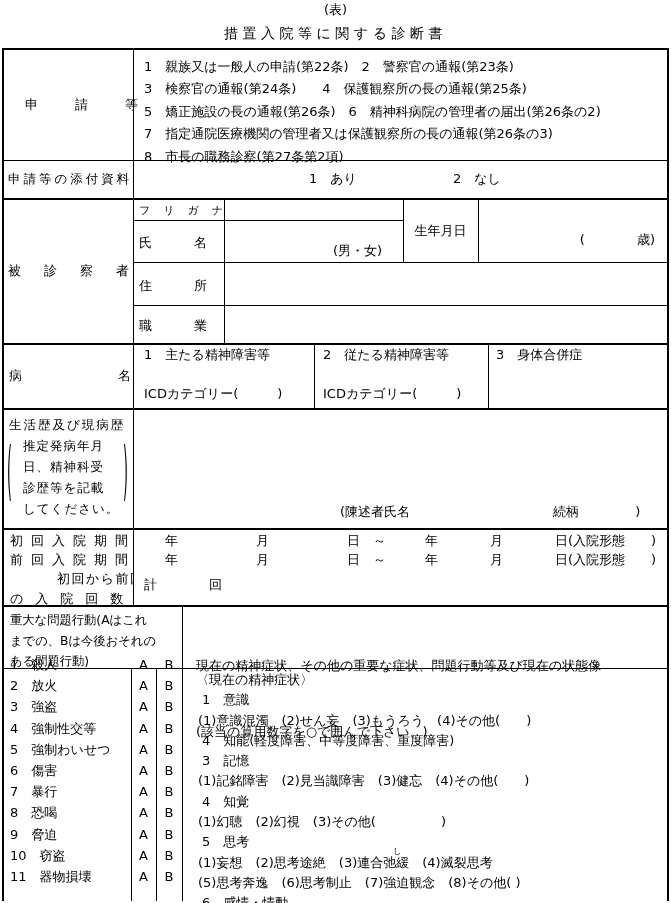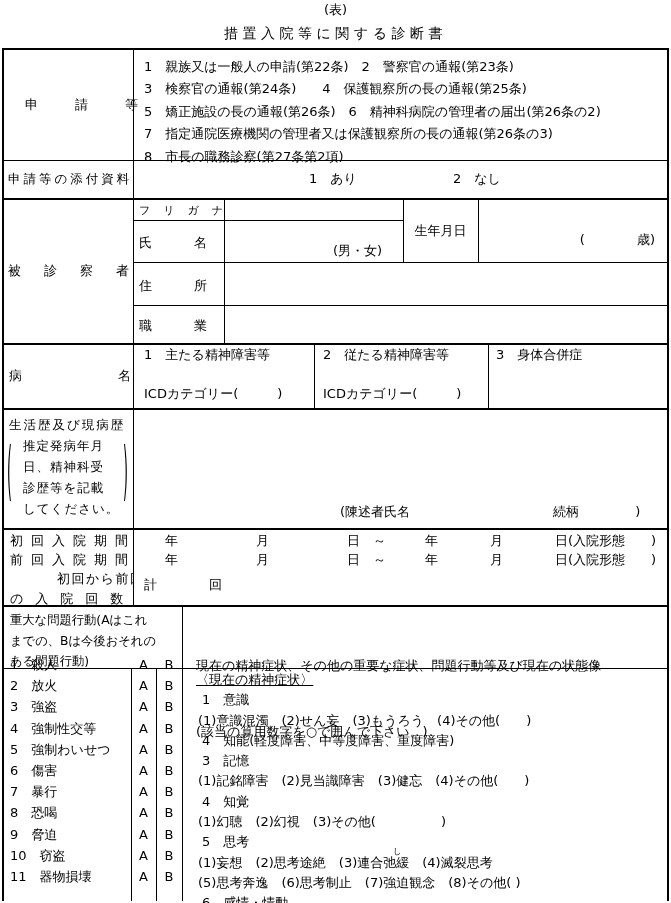--- a/index.html
+++ b/index.html
@@ -38,21 +38,21 @@
   
   .bh-left  { position:absolute; left:6px;  top:560px; width:148px; font-size:12.3px; line-height:20.5px; }
   .bh-right { position:absolute; left:192px; top:561px; width:465px; font-size:13px; line-height:22px; white-space:pre; }
   .pb-items { position:absolute; left:0; top:604px; width:178px; height:231px; }
   .pb-row { position:relative; height:21.2px; line-height:21.2px; font-size:13px; }
   .pb-name { position:absolute; left:6px; white-space:pre; }
   .pb-a { position:absolute; left:127px; width:25px; text-align:center; }
   .pb-b { position:absolute; left:152px; width:26px; text-align:center; }
   .sym-lines { position:absolute; left:178px; top:620px; width:485px; height:231px; }
   .sym-lines div { height:20.3px; line-height:20.3px; font-size:13px; white-space:pre; }
-  .sym-t { padding-left:14px;text-decoration:underline; }
+  .sym-t { padding-left:14px; }
   .sym-n { padding-left:20px; }
   .sym-s { padding-left:16px; }
   .ruby { position:absolute; font-size:8.5px; line-height:1; }
 </style>
 </head>
 <body>
 
 <div class="sheet">
 
   <div class="t center" style="top:3px;">(表)</div>

